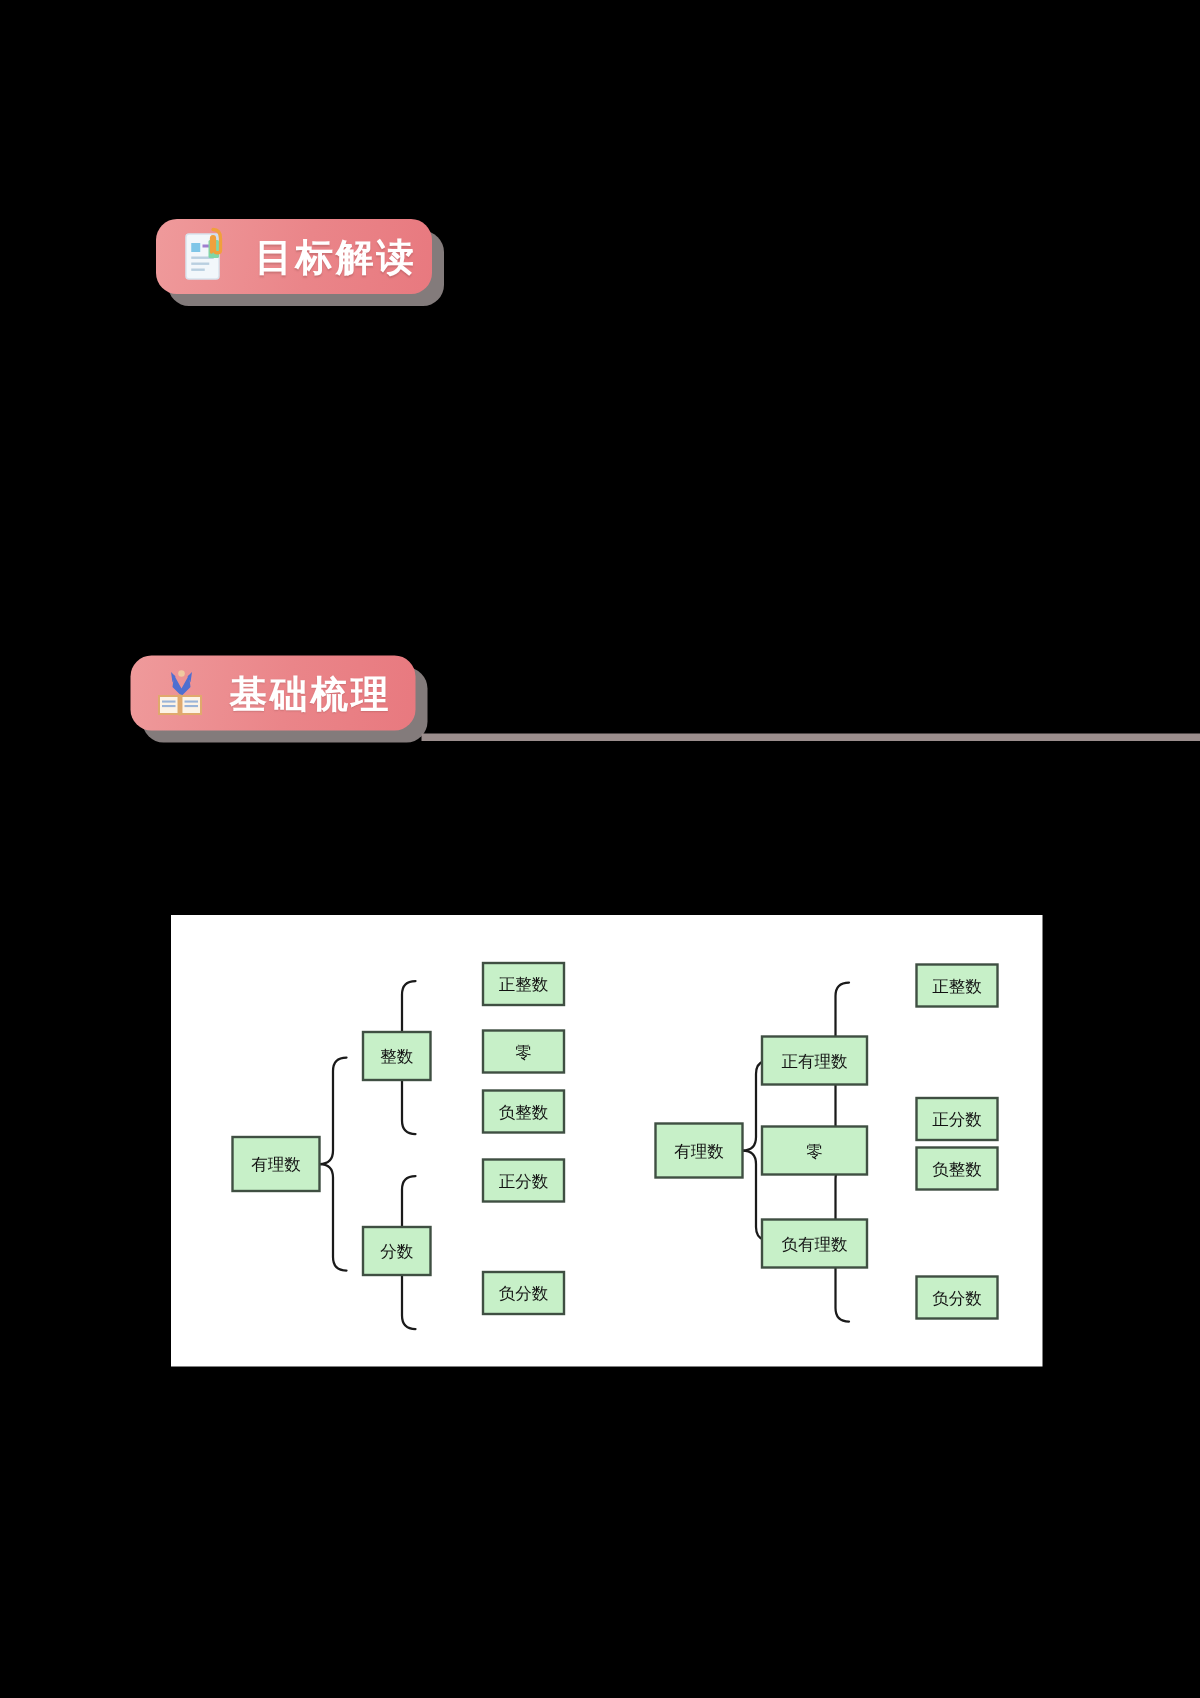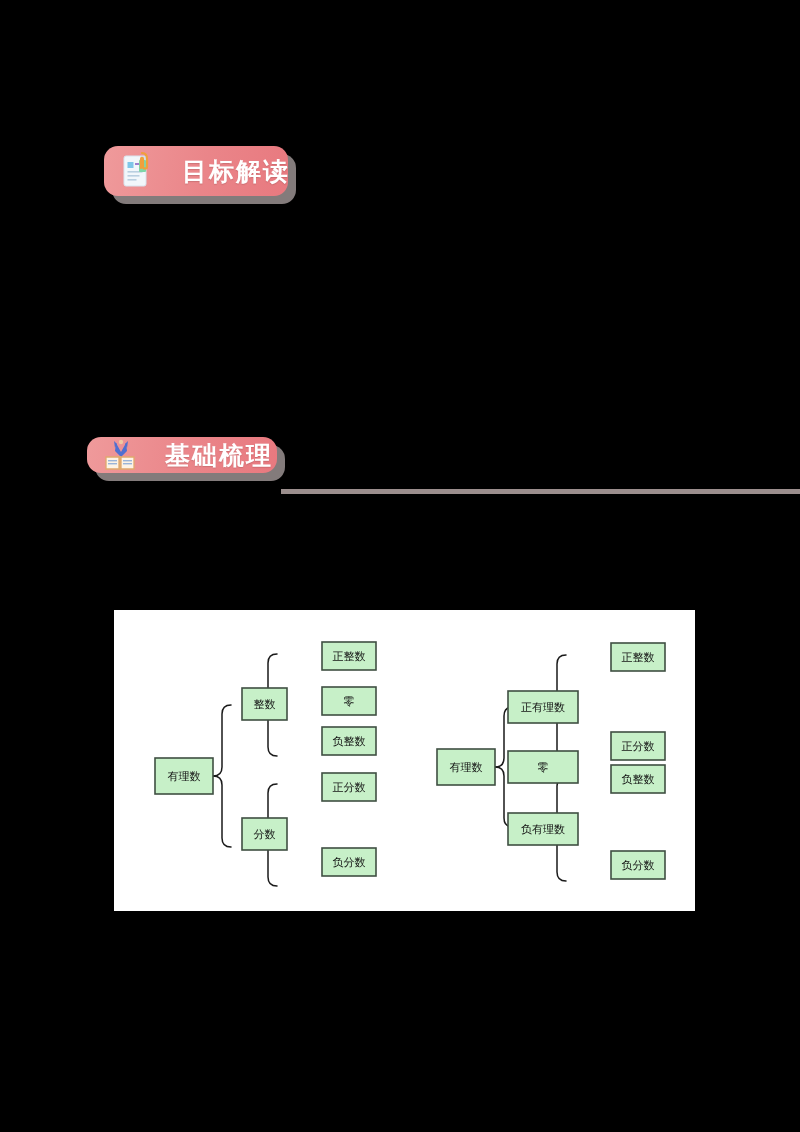--- a/index.html
+++ b/index.html
@@ -32,40 +32,40 @@
   }
   .banner {
     position: relative;
     height: 100%;
     box-sizing: border-box;
     background: linear-gradient(100deg, #ef9a9b 0%, #ea8589 55%, #e8797f 100%);
     border-radius: 14px;
     display: flex;
     align-items: center;
     padding: 0 20px 0 16px;
-    gap: 28px;
+    gap: 16px;
   }
   .banner-title {
     color: #ffffff;
     font-size: 25px;
     font-weight: bold;
     letter-spacing: 2px;
     line-height: 1;
     white-space: nowrap;
     text-shadow: 0 1px 1px rgba(120,60,60,.25);
   }
   .banner-icon {
     width: 34px;
     height: 40px;
     flex: 0 0 auto;
     display: block;
   }
 
   #banner-goal-wrap { left: 104px; top: 146px; width: 184px; height: 50px; }
-  #banner-basics-wrap { left: 87px; top: 437px; width: 190px; height: 36px; }
+  #banner-basics-wrap { left: 87px; top: 437px; width: 190px; height: 50px; }
 
   
   #section-rule {
     position: absolute;
     left: 281px;
     top: 489px;
     width: 519px;
     height: 5px;
     background: #9b8e8d;
   }

